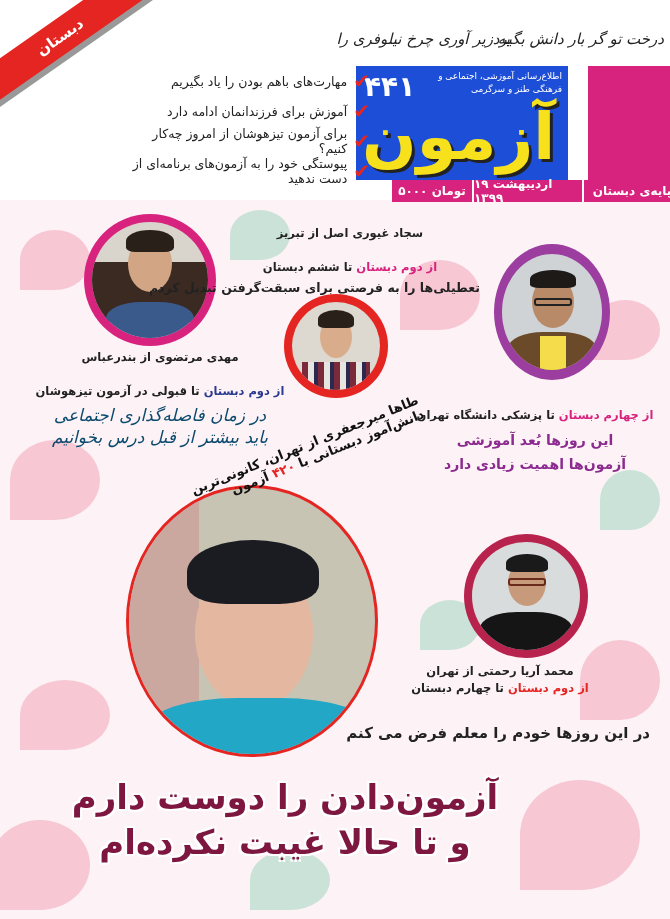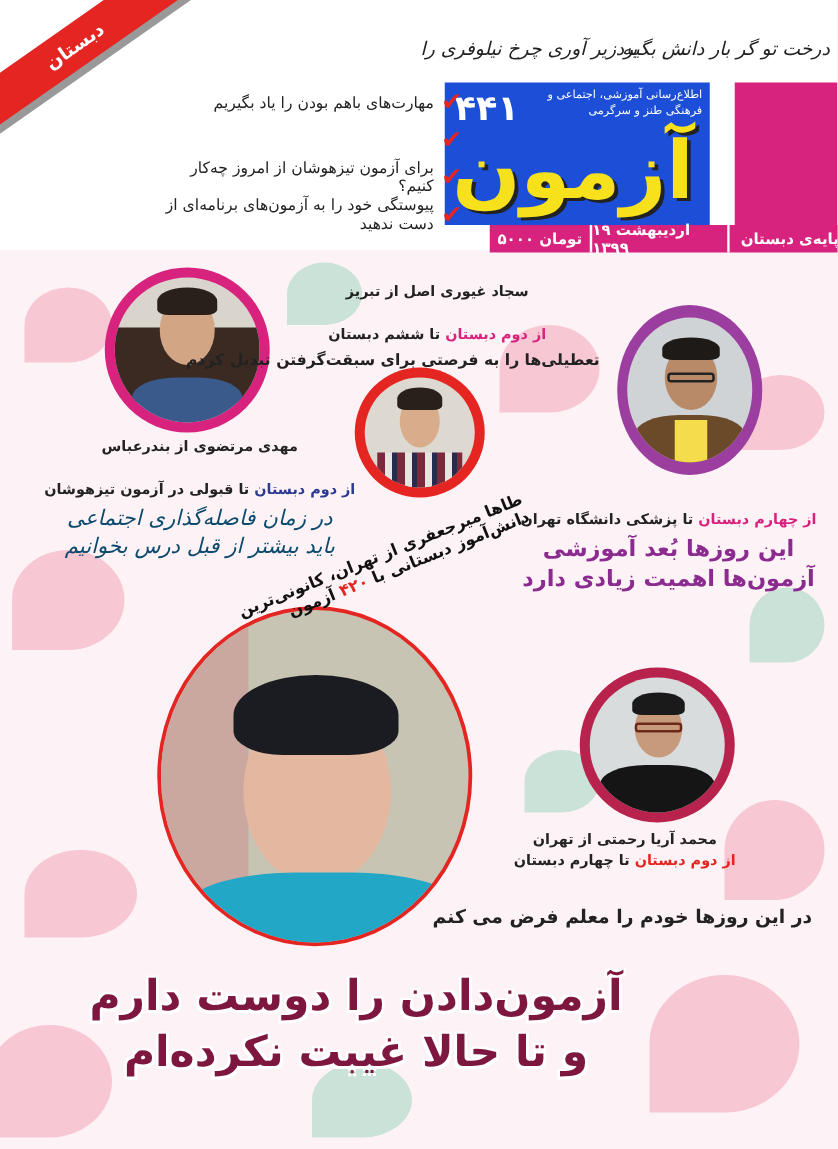--- a/index.html
+++ b/index.html
@@ -21,21 +21,21 @@
 .check{color:#e52521;font-size:20px;font-weight:bold}
 .photo{position:absolute;border-radius:50%;overflow:hidden}
 .scallop{position:absolute;border-radius:50%}
 .face{position:absolute;border-radius:50%}
 .caption{position:absolute;text-align:center;white-space:nowrap;color:#222}
 .cap-name{font-size:11.5px;font-weight:bold}
 .cap-grade{font-size:11.5px;font-weight:bold;margin-top:20px}
 .cap-grade .hl{color:#d8237e}
 .cap-quote{font-size:14px;font-weight:bold;margin-top:6px}
 .quote-blue{color:#0c4a6e;font-size:17px;font-weight:normal;font-style:italic;line-height:22px}
-.quote-purple{color:#8b2a8f;font-size:18px;font-weight:bold;line-height:24px}
+.quote-purple{color:#8b2a8f;font-size:14px;font-weight:bold;line-height:24px}
 .big-photo{position:absolute;left:126px;top:485px;width:252px;height:272px;border-radius:50%;border:3px solid #e52521;overflow:hidden;background:#c7c4b4}
 .arc-text{position:absolute;left:170px;top:440px;width:260px;font-size:13px;font-weight:bold;color:#111;transform:rotate(-22deg);transform-origin:center}
 .headline{position:absolute;left:60px;top:775px;width:450px;text-align:center;color:#7d1740;font-size:34px;font-weight:bold;line-height:45px;text-shadow:2px 2px 0 #fff,-2px -2px 0 #fff,2px -2px 0 #fff,-2px 2px 0 #fff}
 </style>
 </head>
 <body>
 
 <div class="bg">
   <div class="petal" style="left:20px;top:230px;width:70px;height:60px;background:#f4b8c8"></div>
   <div class="petal" style="left:230px;top:210px;width:60px;height:50px;background:#b9dccd"></div>
@@ -70,20 +70,21 @@
   <div style="width:98px">پایه‌ی دبستان</div>
 </div>
 
 <div class="bullets">
   <div class="bullet">
       <span class="check">✔</span>
       <span>مهارت‌های باهم بودن را یاد بگیریم</span>
     </div>
   <div class="bullet">
       <span class="check">✔</span>
+      <span>آموزش برای فرزندانمان ادامه دارد</span>
     </div>
   <div class="bullet">
       <span class="check">✔</span>
       <span>برای آزمون تیزهوشان از امروز چه‌کار کنیم؟</span>
     </div>
   <div class="bullet">
       <span class="check">✔</span>
       <span>پیوستگی خود را به آزمون‌های برنامه‌ای از دست ندهید</span>
     </div>
 </div>

